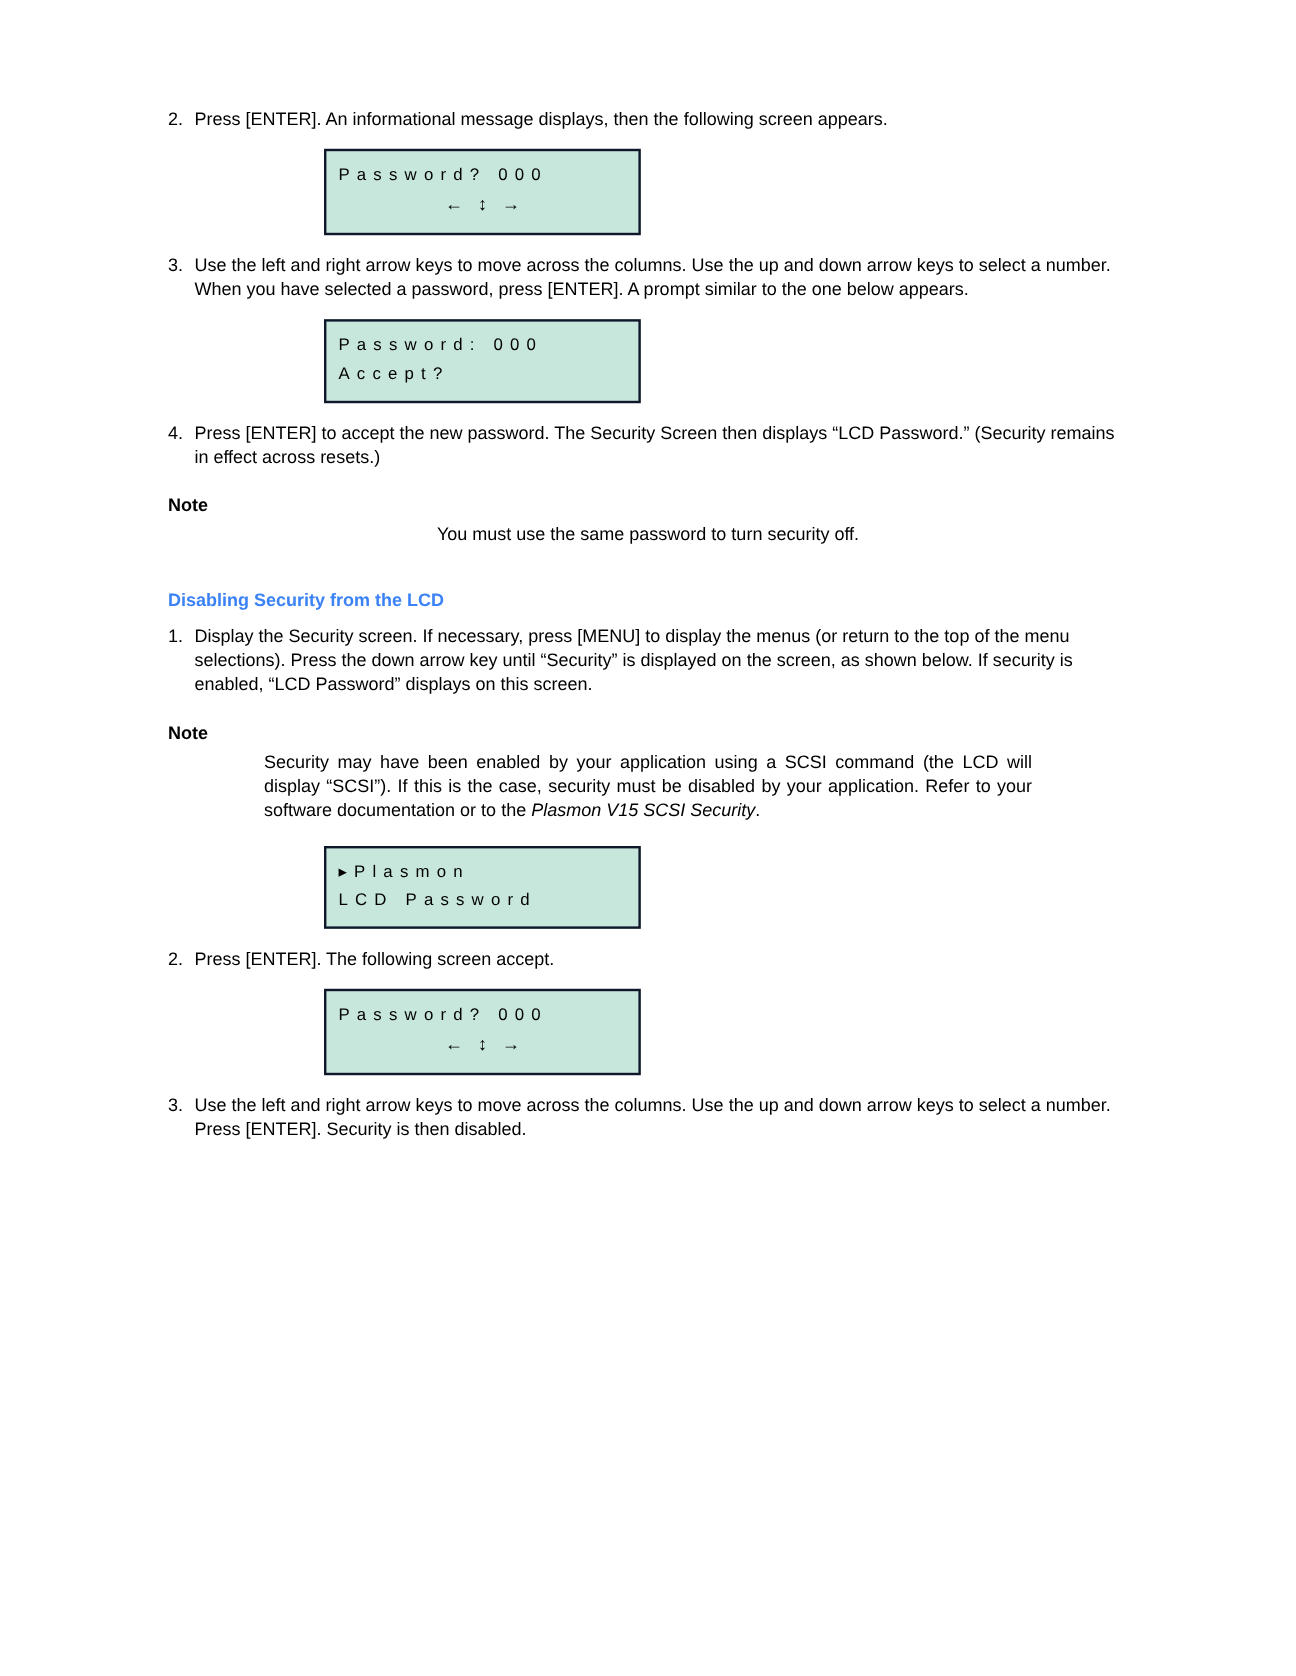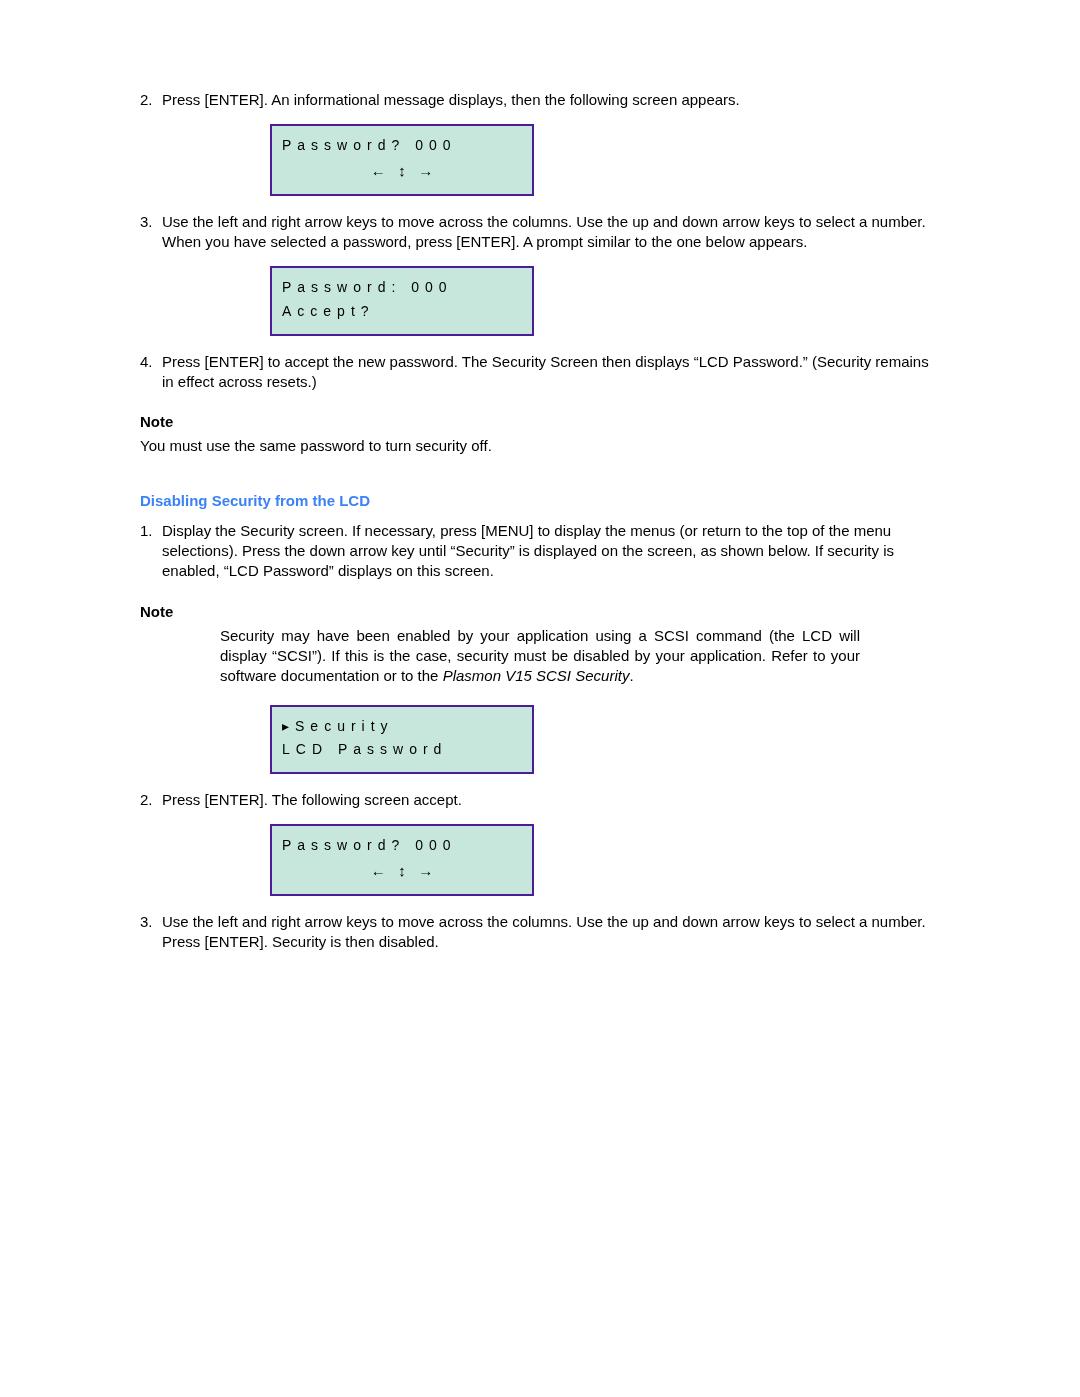--- a/index.html
+++ b/index.html
@@ -17,21 +17,21 @@
     margin: 10px 0 8px 0;
   }
   .step-num {
     flex: 0 0 22px;
   }
   .step-text {
     flex: 1 1 auto;
   }
   .lcd {
     background: #c7e6dc;
-    border: 2px solid #4c1d95;
+    border: 2px solid #0f172a;
     width: 240px;
     padding: 8px 10px 10px 10px;
     margin: 14px 0 16px 130px;
     font-family: Arial, Helvetica, sans-serif;
     letter-spacing: 6px;
     font-size: 14px;
     color: #000;
     line-height: 1.7;
   }
   .lcd .arrows {
@@ -39,21 +39,21 @@
     text-align: center;
     font-size: 15px;
   }
   .note-head {
     text-align: left;
     font-weight: bold;
     margin-top: 20px;
     margin-bottom: 4px;
   }
   .note-body {
-    text-align: left;
+    text-align: center;
     margin-bottom: 18px;
   }
   .note-body-just {
     text-align: justify;
     margin: 0 80px 18px 80px;
   }
   .section-head {
     color: #3b82f6;
     font-weight: bold;
     margin-top: 34px;
@@ -105,21 +105,21 @@
   <div class="step-num">1.</div>
   <div class="step-text">Display the Security screen. If necessary, press [MENU] to display the menus (or return to the top of the menu selections). Press the down arrow key until “Security” is displayed on the screen, as shown below. If security is enabled, “LCD Password” displays on this screen.</div>
 </div>
 
 <div class="note-head">Note</div>
 <div class="note-body-just">
   <span>Security may have been enabled by your application using a SCSI command (the LCD will display “SCSI”). If this is the case, security must be disabled by your application. Refer to your software documentation or to the </span><span class="italic">Plasmon V15 SCSI Security</span><span>.</span>
 </div>
 
 <div class="lcd">
-  <div>▸Security</div>
+  <div>▸Plasmon</div>
   <div> LCD Password</div>
 </div>
 
 <div class="step">
   <div class="step-num">2.</div>
   <div class="step-text">Press [ENTER]. The following screen accept.</div>
 </div>
 
 <div class="lcd">
   <div>Password? 000</div>

